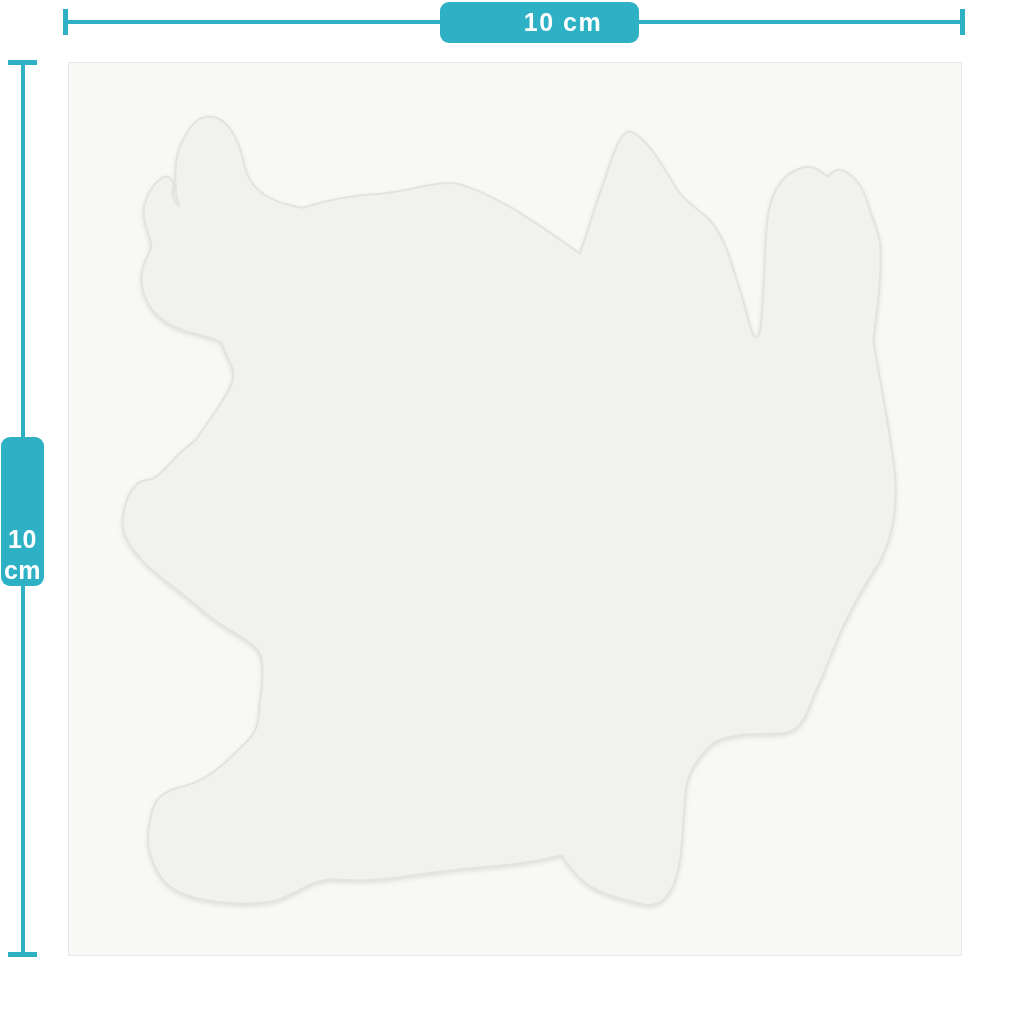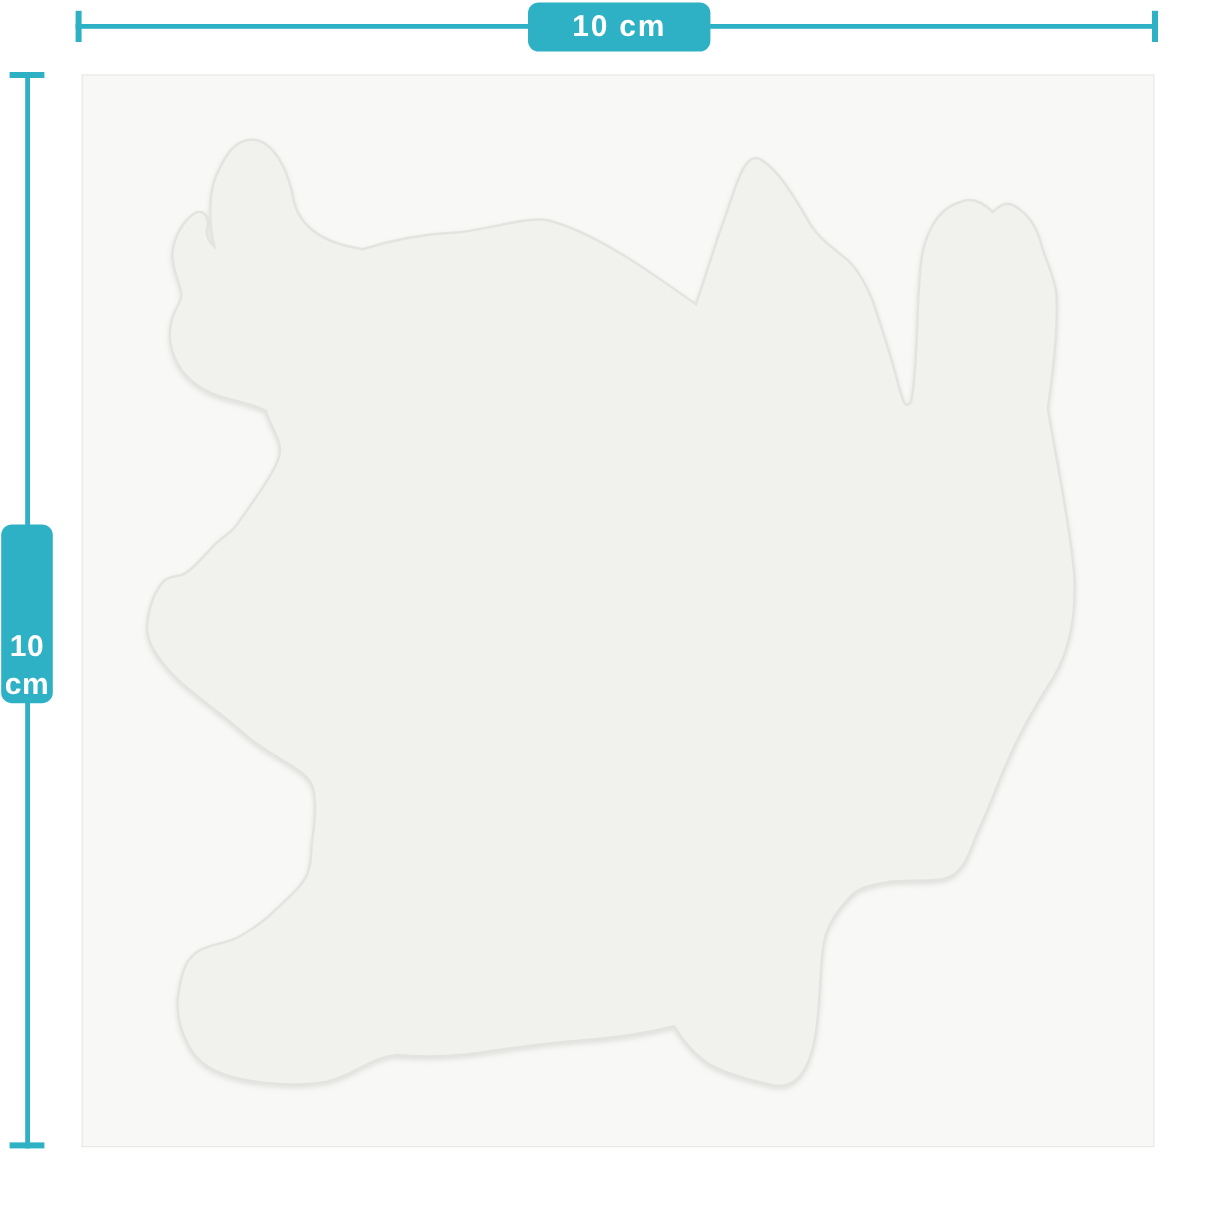--- a/index.html
+++ b/index.html
@@ -38,21 +38,21 @@
   .dim-v-line{left:21px;top:62px;width:4px;height:895px;}
   .dim-v-cap-top{left:8px;top:60px;width:29px;height:5px;}
   .dim-v-cap-bottom{left:8px;top:952px;width:29px;height:5px;}
 
   
   .dim-label{
     position:absolute;background:var(--accent);color:var(--label-text);
     border-radius:9px;display:flex;align-items:center;justify-content:center;
     font-weight:bold;font-size:25px;letter-spacing:1.5px;z-index:2;
   }
-  .dim-label-width{left:440px;top:2px;width:152px;height:41px;}
+  .dim-label-width{left:440px;top:2px;width:152px;height:41px;padding-left:47px;}
   .dim-label-height{
     left:1px;top:437px;width:43px;height:149px;
     flex-direction:column;line-height:1.25;letter-spacing:0.5px;justify-content:flex-end;
   }
 </style>
 </head>
 <body>
 
 <div class="page">
 

